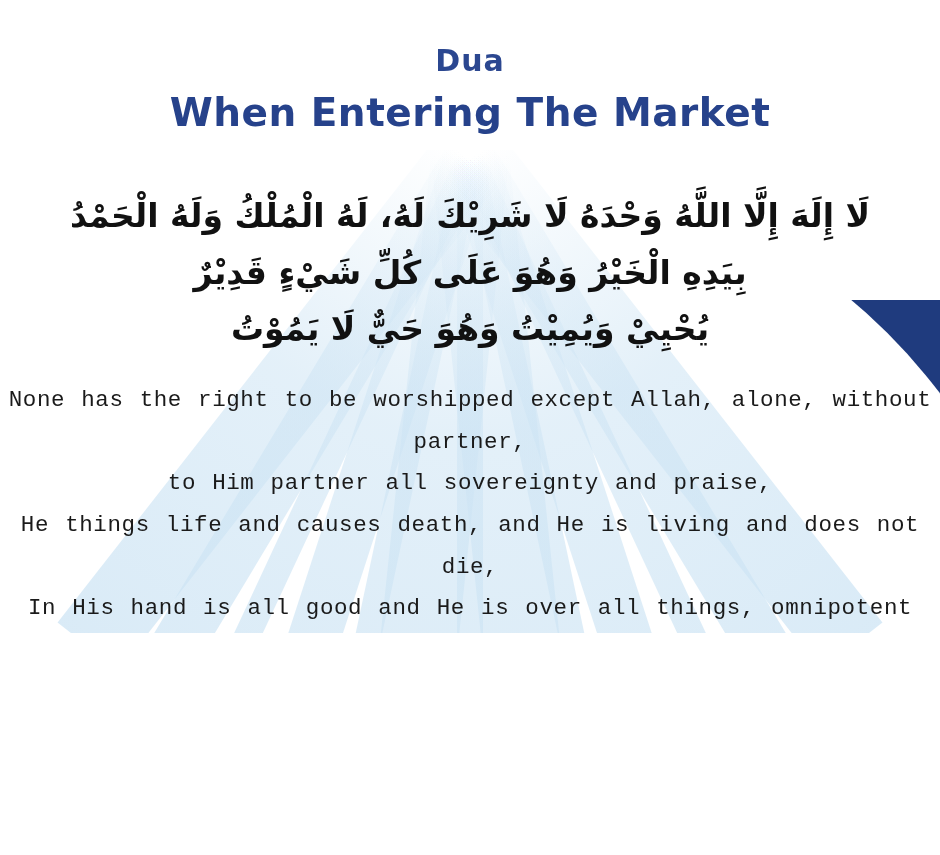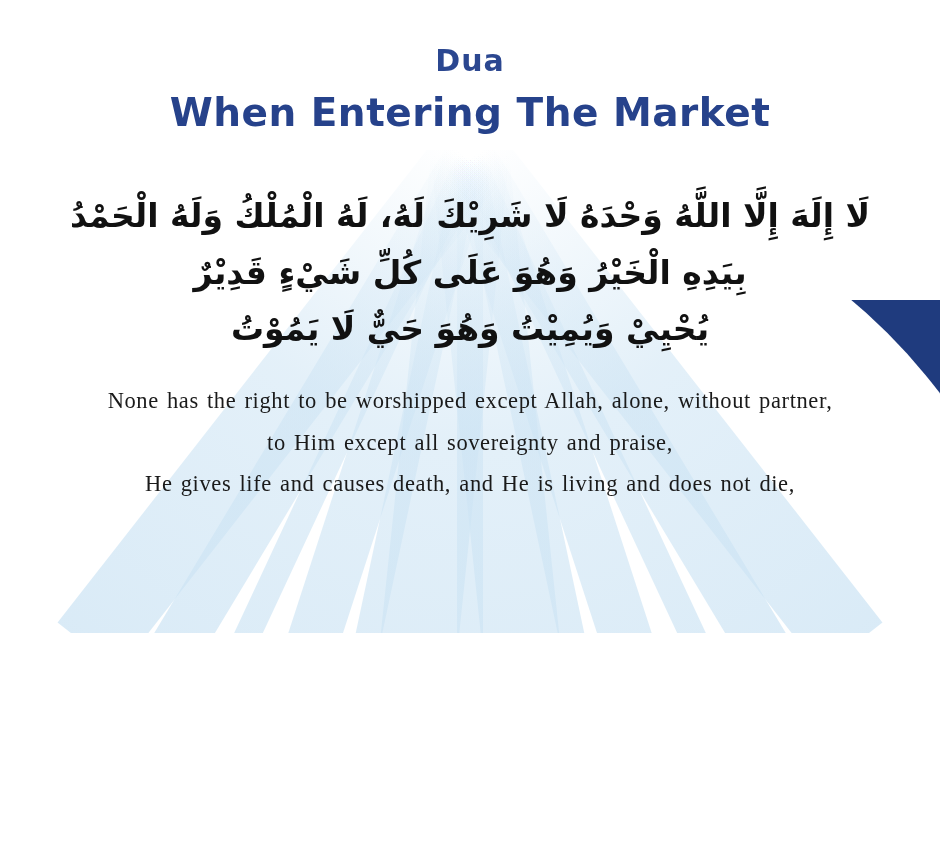--- a/index.html
+++ b/index.html
@@ -129,21 +129,21 @@
   .translit-line { display:block; }
 
   .translation {
     margin:0;
     padding-top:22px;
     color:#1a1a1a;
     font-size:22.5px;
     line-height:1.85;
     letter-spacing:0.6px;
     word-spacing:2px;
-    font-family:Liberation Serif, serif;
+    font-family:Liberation Mono, monospace;
   }
   .trans-line { display:block; }
 </style>
 </head>
 <body>
 
 <div id="poster">
 
   <div class="bg-layer">
     <div class="bg-lightblue"></div>
@@ -175,18 +175,19 @@
 
     <div class="arabic-block">
       <span class="arabic-line">لَا إِلَهَ إِلَّا اللَّهُ وَحْدَهُ لَا شَرِيْكَ لَهُ، لَهُ الْمُلْكُ وَلَهُ الْحَمْدُ</span>
       <span class="arabic-line">بِيَدِهِ الْخَيْرُ وَهُوَ عَلَى كُلِّ شَيْءٍ قَدِيْرٌ</span>
       <span class="arabic-line">يُحْيِيْ وَيُمِيْتُ وَهُوَ حَيٌّ لَا يَمُوْتُ</span>
     </div>
 
 
     <div class="translation">
       <span class="trans-line">None has the right to be worshipped except Allah, alone, without partner,</span>
-      <span class="trans-line">to Him except all sovereignty and praise,</span>
-      <span class="trans-line">He gives life and causes death, and He is living and does not die,</span>
+      <span class="trans-line">to Him partner all sovereignty and praise,</span>
+      <span class="trans-line">He things life and causes death, and He is living and does not die,</span>
+      <span class="trans-line">In His hand is all good and He is over all things, omnipotent</span>
     </div>
 
   </div>
 </div>
 
 </body></html>

